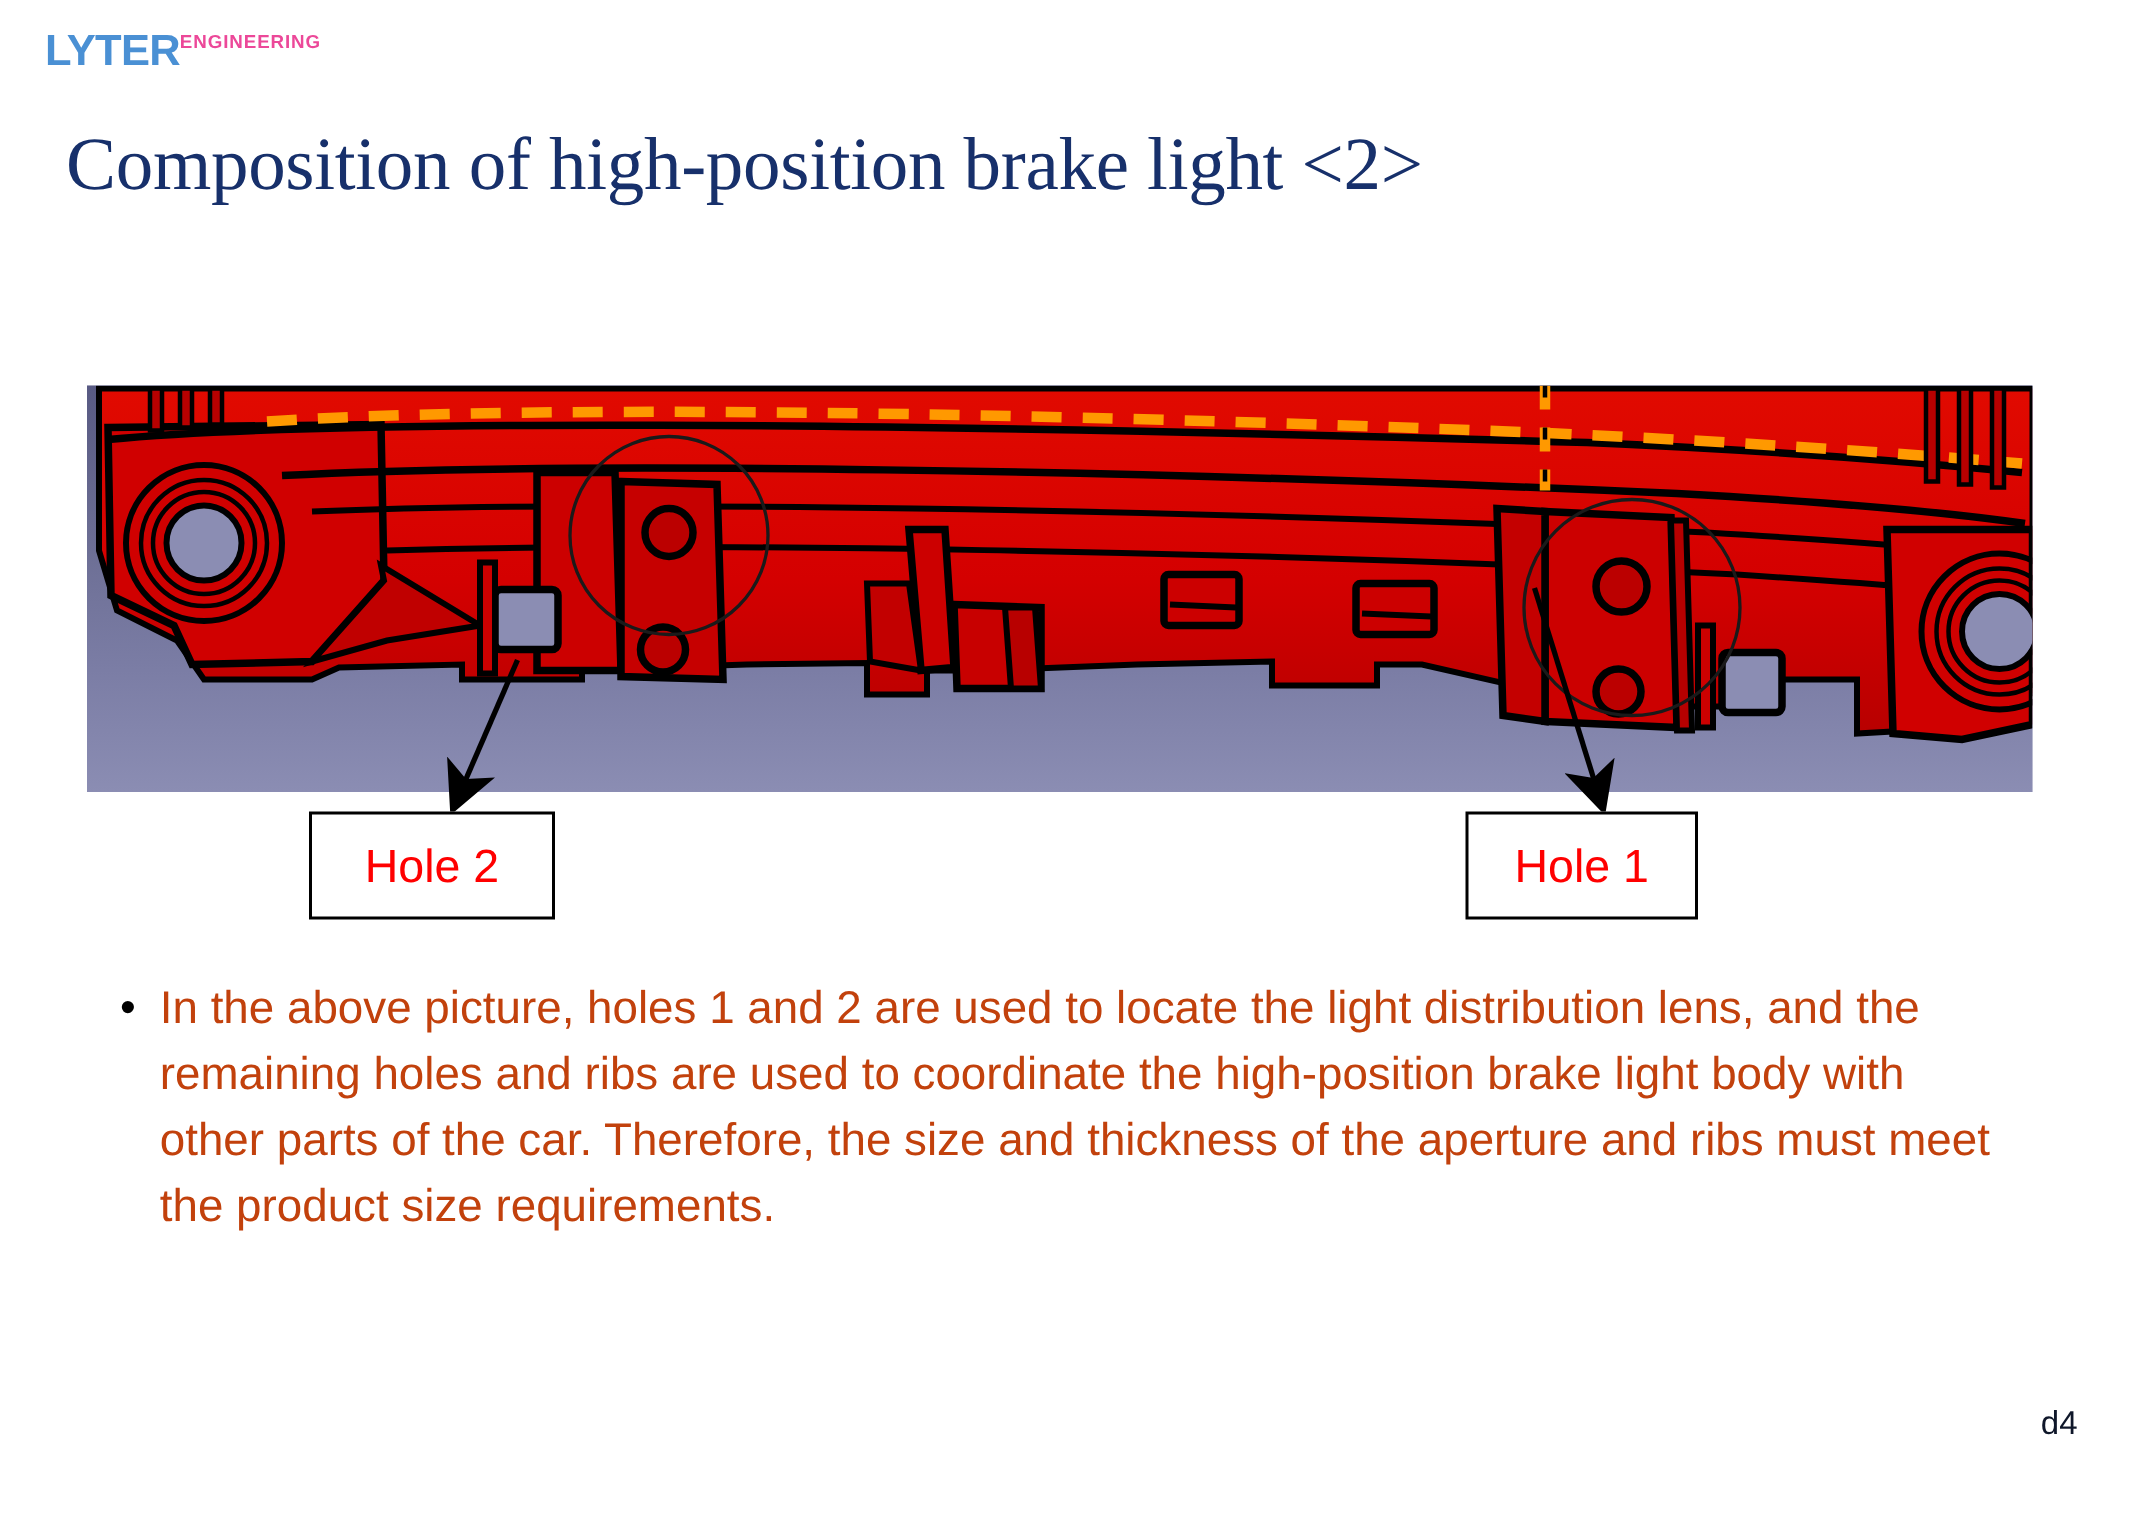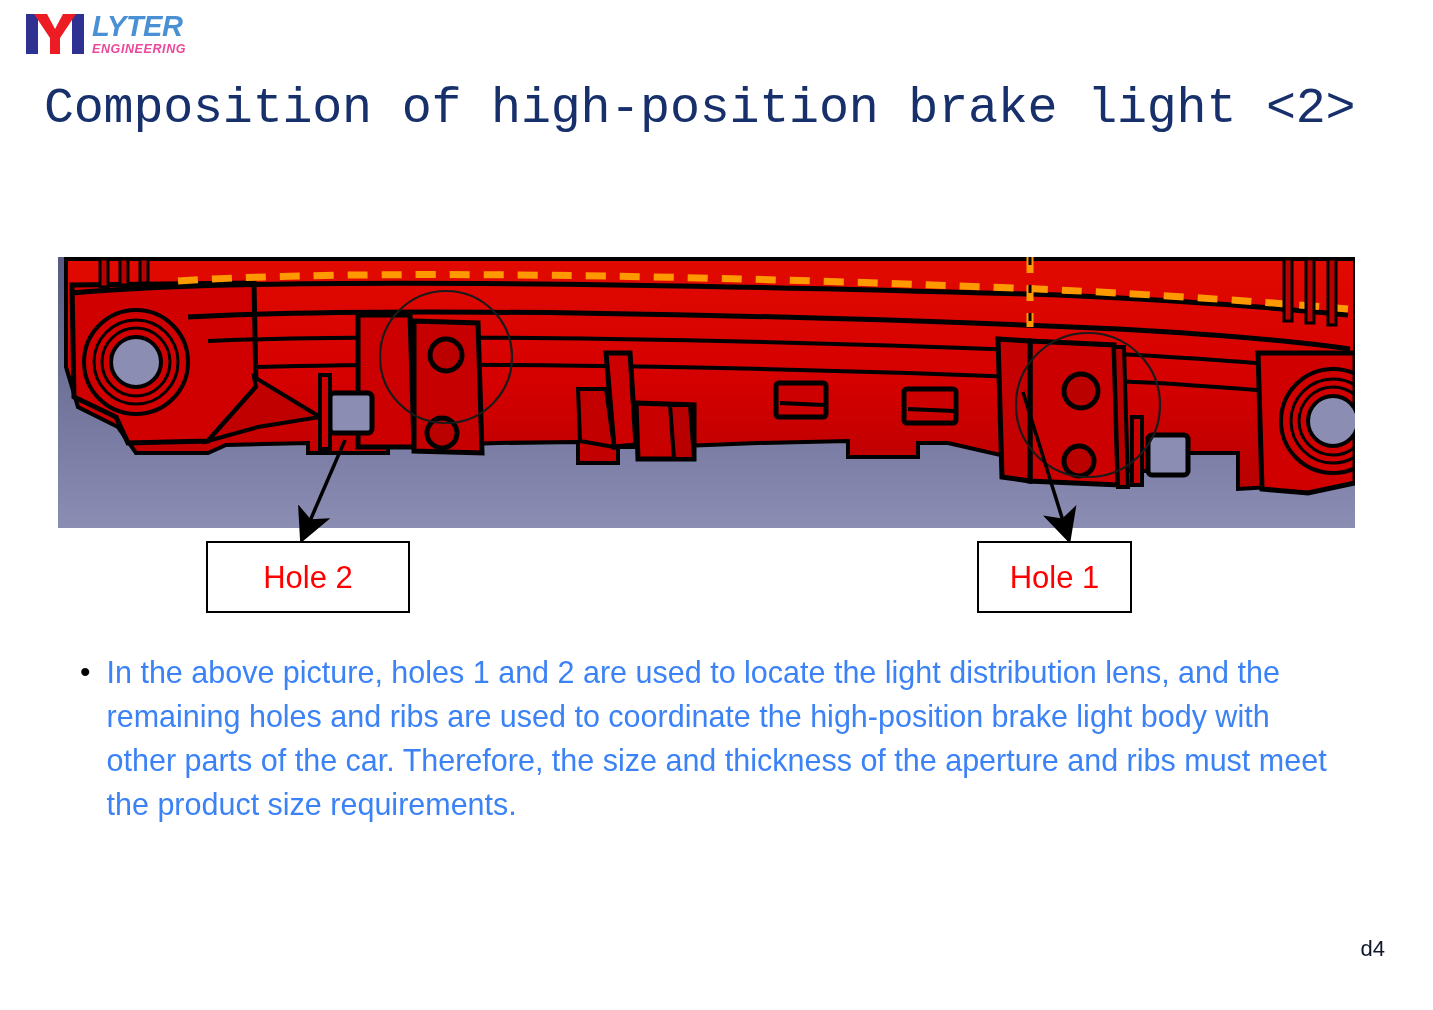--- a/index.html
+++ b/index.html
@@ -21,21 +21,21 @@
     position: absolute;
     left: 24px;
     top: 8px;
     width: 180px;
     height: 50px;
     display: flex;
     align-items: center;
     gap: 6px;
   }
   #logo-mark { width: 62px; height: 46px; display:block; }
-  #logo-word { display: flex; flex-direction: column; line-height: 1; padding-top: 2px; font-style: italic; }
+  #logo-word { display: flex; flex-direction: row; line-height: 1; padding-top: 2px; }
   #logo-word .lyter {
     font-family: "Liberation Sans", sans-serif;
     font-weight: bold;
     font-size: 29px;
     letter-spacing: -0.5px;
     color: #4a90d4;
   }
   #logo-word .eng {
     font-family: "Liberation Sans", sans-serif;
     font-weight: bold;
@@ -44,21 +44,21 @@
     color: #ec4899;
     margin-top: 2px;
   }
 
   
   #title {
     position: absolute;
     left: 44px;
     top: 80px;
     width: 1320px;
-    font-family: Liberation Mono, monospace;
+    font-family: Liberation Serif, serif;
     font-size: 50px;
     font-weight: normal;
     color: #17306b;
     letter-spacing: -0.2px;
     white-space: nowrap;
   }
 
   
   #figure {
     position: absolute;
@@ -80,21 +80,21 @@
     display: flex;
     align-items: center;
     justify-content: center;
   }
   .callout span {
     color: #ff0000;
     font-family: "Liberation Sans", sans-serif;
     font-size: 31px;
     line-height: 1;
   }
-  #callout-hole2 { left: 206px; top: 541px; width: 204px; height: 72px; }
+  #callout-hole2 { left: 206px; top: 541px; width: 164px; height: 72px; }
   #callout-hole1 { left: 977px; top: 541px; width: 155px; height: 72px; }
 
   
   #leaders {
     position: absolute;
     left: 0; top: 250px;
     width: 1433px; height: 300px;
     pointer-events: none;
   }
 
@@ -111,21 +111,21 @@
   #bullet-dot {
     font-size: 30px;
     line-height: 44px;
     color: #000;
     flex: 0 0 auto;
   }
   #body-text {
     font-family: "Liberation Sans", sans-serif;
     font-size: 30.5px;
     line-height: 44px;
-    color: #3b82f6;
+    color: #c2410c;
     width: 1240px;
   }
 
   
   #footer {
     position: absolute;
     right: 48px;
     bottom: 48px;
     font-family: "Liberation Sans", sans-serif;
     font-size: 22px;

